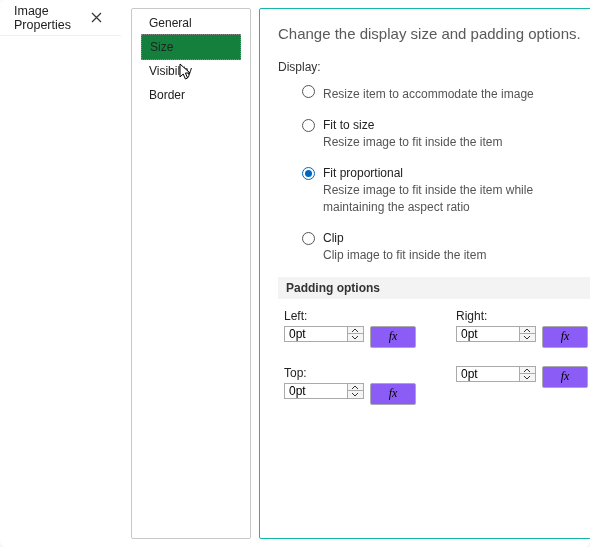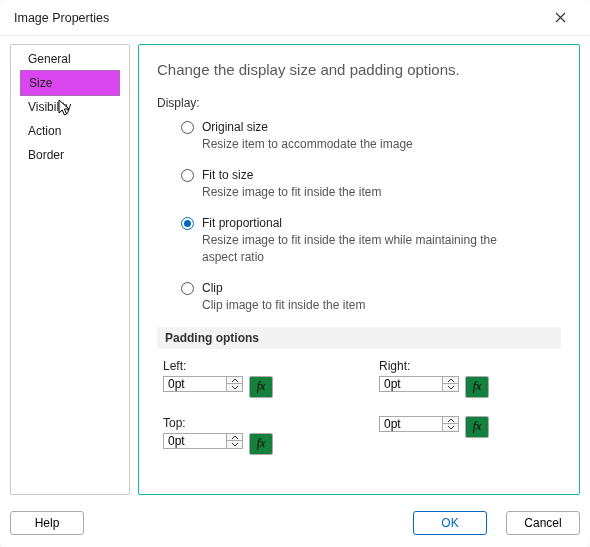--- a/index.html
+++ b/index.html
@@ -7,21 +7,21 @@
     margin: 0; padding: 0;
     font-family: 'Segoe UI', Tahoma, sans-serif;
     font-size: 12px;
     color: #222;
     background: #fff;
   }
   .window {
     width: 590px;
     height: 547px;
     display: flex;
-    flex-direction: column;
+    flex-direction: row;
     border-radius: 6px;
     box-shadow: 0 4px 20px rgba(0,0,0,0.1);
     overflow: hidden;
   }
   .titlebar {
     display: flex;
     align-items: center;
     justify-content: space-between;
     height: 36px;
     padding: 0 10px 0 14px;
@@ -53,21 +53,21 @@
     border-radius: 2px;
     padding: 2px 9px;
     font-size: 12px;
   }
   .sidebar-item {
     padding: 5px 8px 5px 8px;
     cursor: pointer;
     position: relative;
   }
   .sidebar-item.selected {
-    background: #d946ef;
+    background: #15803d;
     border: 1px dotted #888;
     margin: -1px 0;
   }
   .cursor-overlay {
     position: absolute;
     left: 38px;
     top: 4px;
     pointer-events: none;
   }
 
@@ -186,24 +186,24 @@
     background: #f5f5f5;
     padding: 0;
     cursor: pointer;
     display: flex;
     align-items: center;
     justify-content: center;
   }
   .spin-btns button:first-child { border-bottom: 1px solid #aaa; }
   .spin-btns svg { display: block; }
   .fx-btn {
-    width: 24px;
+    width: 46px;
     height: 22px;
     border: 1px solid #aaa;
-    background: #15803d;
+    background: #8b5cf6;
     border-radius: 2px;
     font-style: italic;
     font-family: Georgia, serif;
     font-size: 12px;
     cursor: pointer;
     padding: 0;
   }
 
   .footer {
     display: flex;
@@ -250,38 +250,34 @@
       <div class="sidebar-item selected">
         <span>Size</span>
       </div>
       <div class="sidebar-item" style="position:relative;">
         <span>Visibility</span>
         <svg class="cursor-overlay" width="14" height="18" viewBox="0 0 14 18">
           <path d="M1 1 L1 14 L4.2 11 L6.4 16 L8.6 15 L6.4 10 L11 10 Z" fill="#fff" stroke="#000" stroke-width="1"></path>
         </svg>
       </div>
       <div class="sidebar-item">
-        <span>Action</span>
-      </div>
-      <div class="sidebar-item">
         <span>Border</span>
       </div>
     </div>
 
     <div class="content">
       <h1>Change the display size and padding options.</h1>
 
       <div class="section-label">Display:</div>
 
       <div class="radio-group">
 
         <div class="radio-row">
           <div class="radio"></div>
           <div class="radio-text">
-            <div class="radio-label">Original size</div>
             <div class="radio-desc">Resize item to accommodate the image</div>
           </div>
         </div>
 
         <div class="radio-row">
           <div class="radio"></div>
           <div class="radio-text">
             <div class="radio-label">Fit to size</div>
             <div class="radio-desc">Resize image to fit inside the item</div>
           </div>

